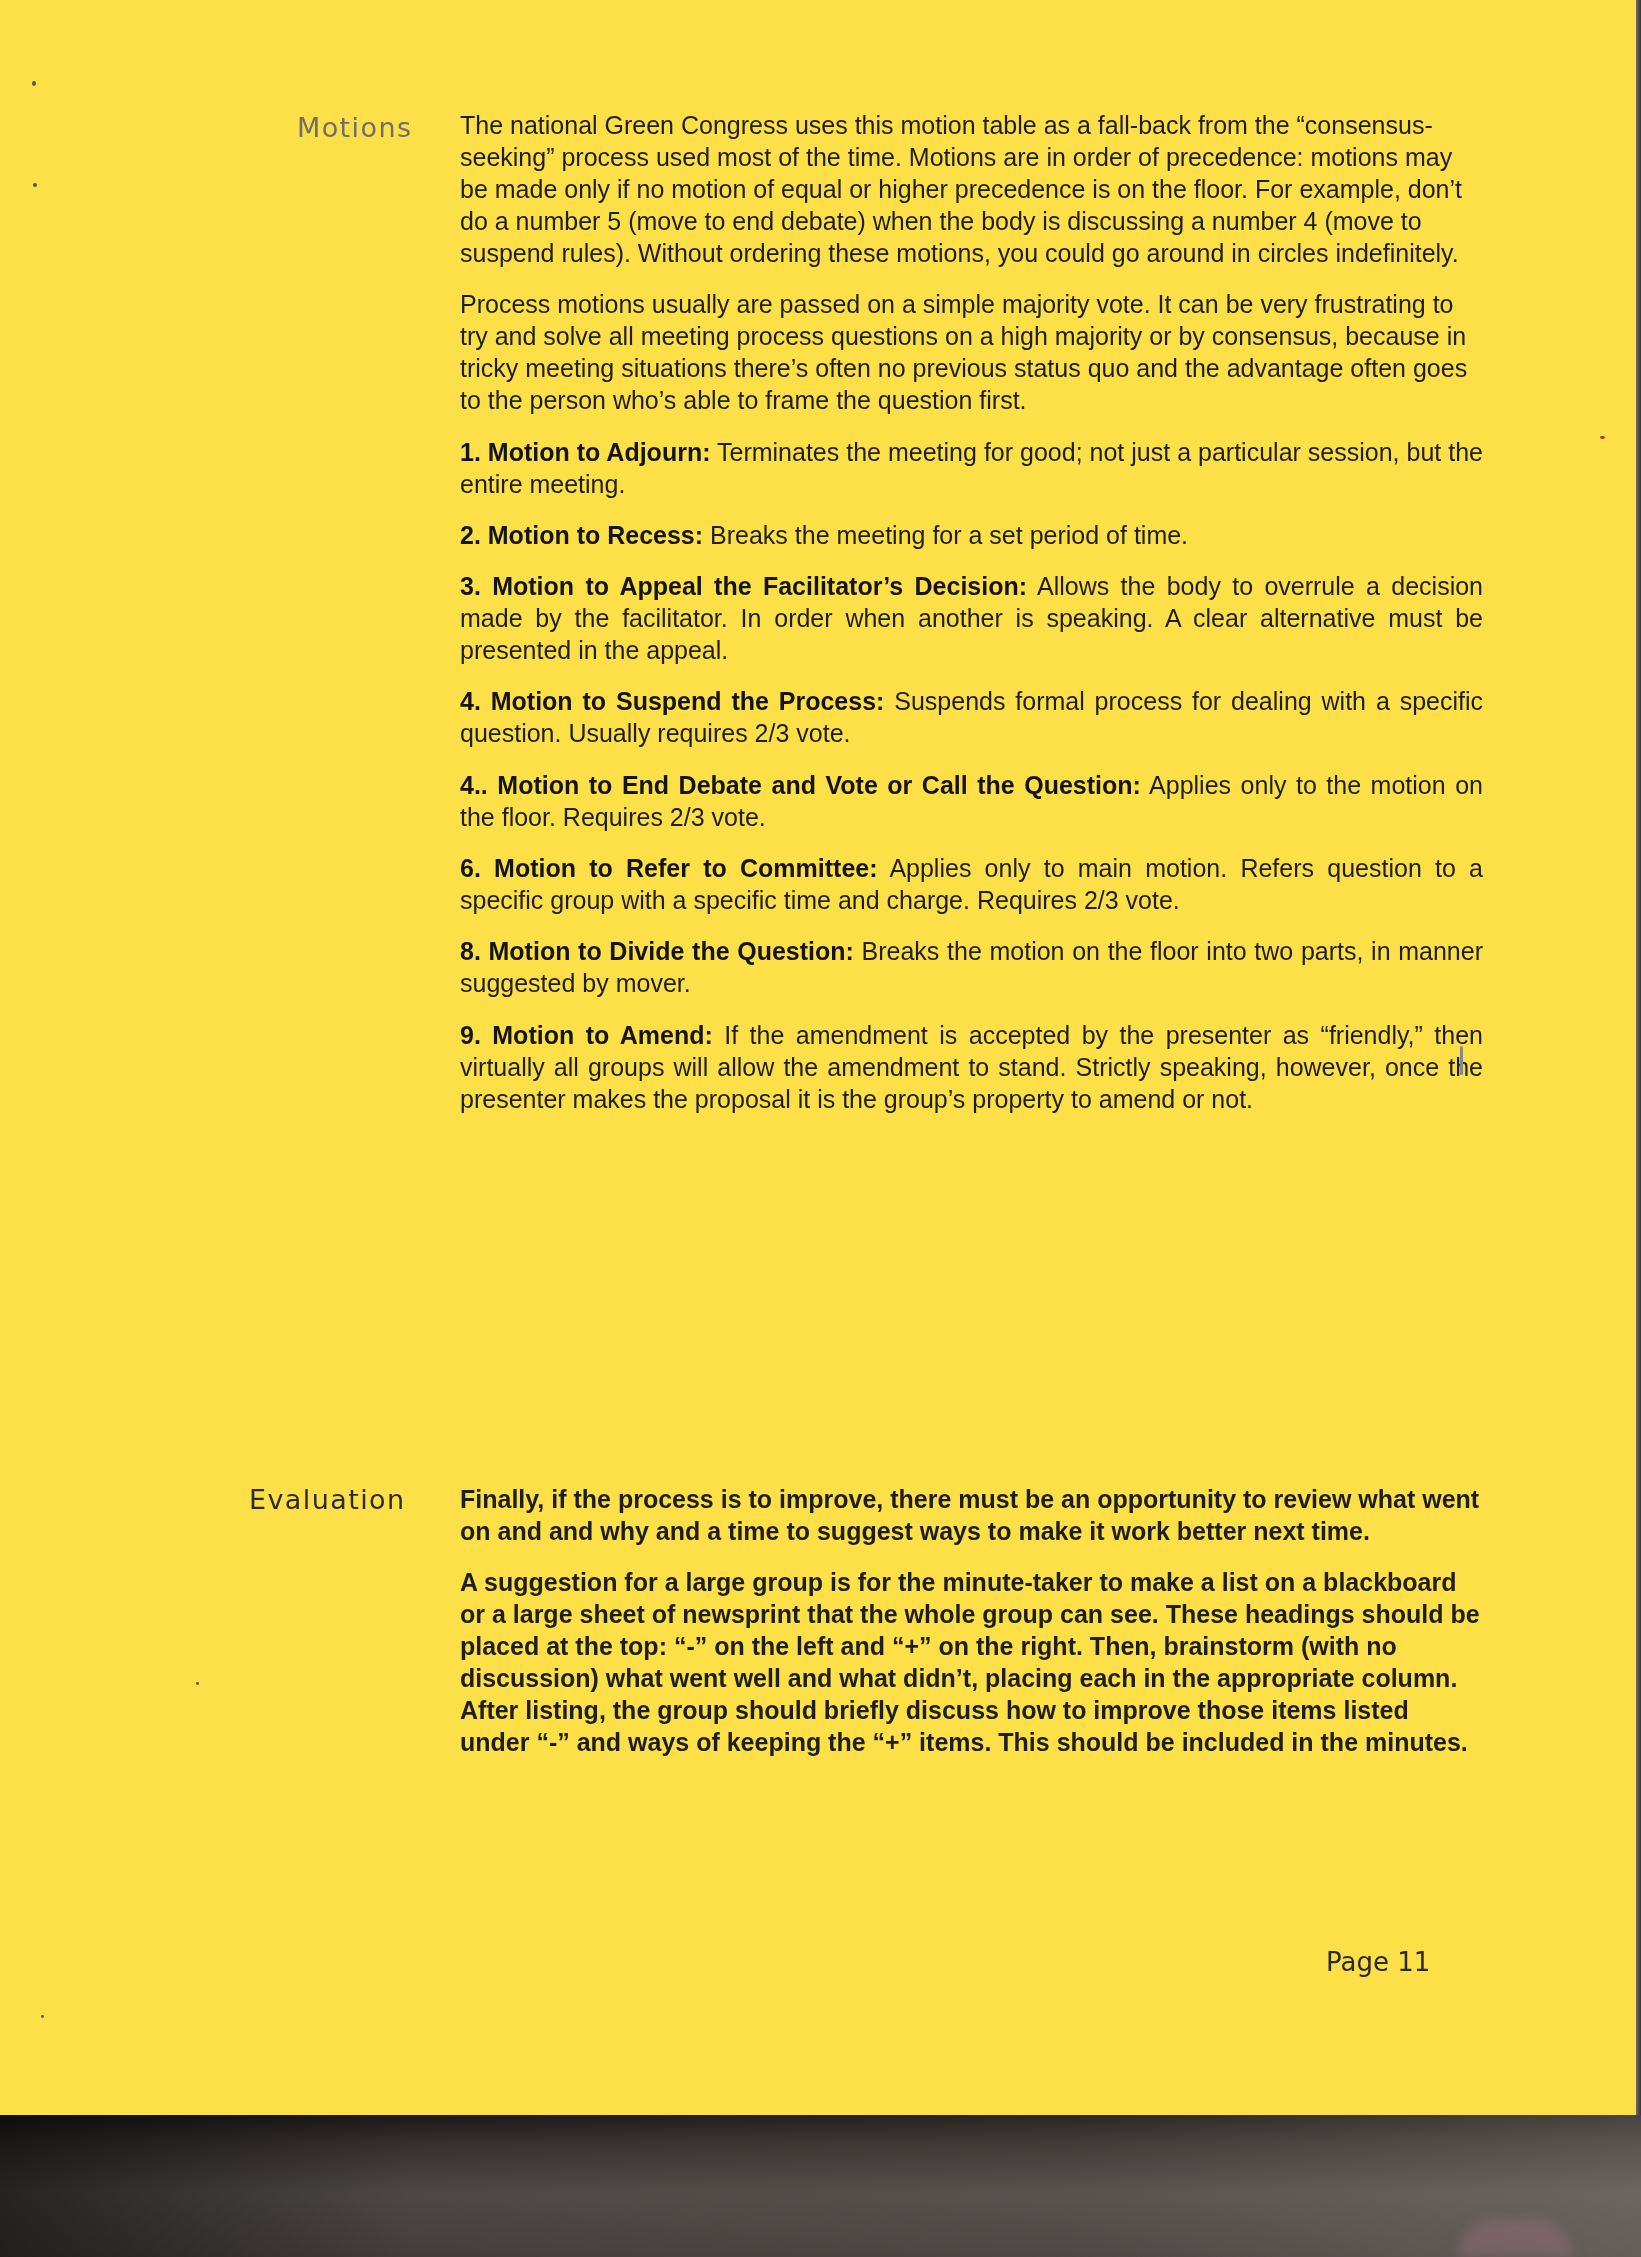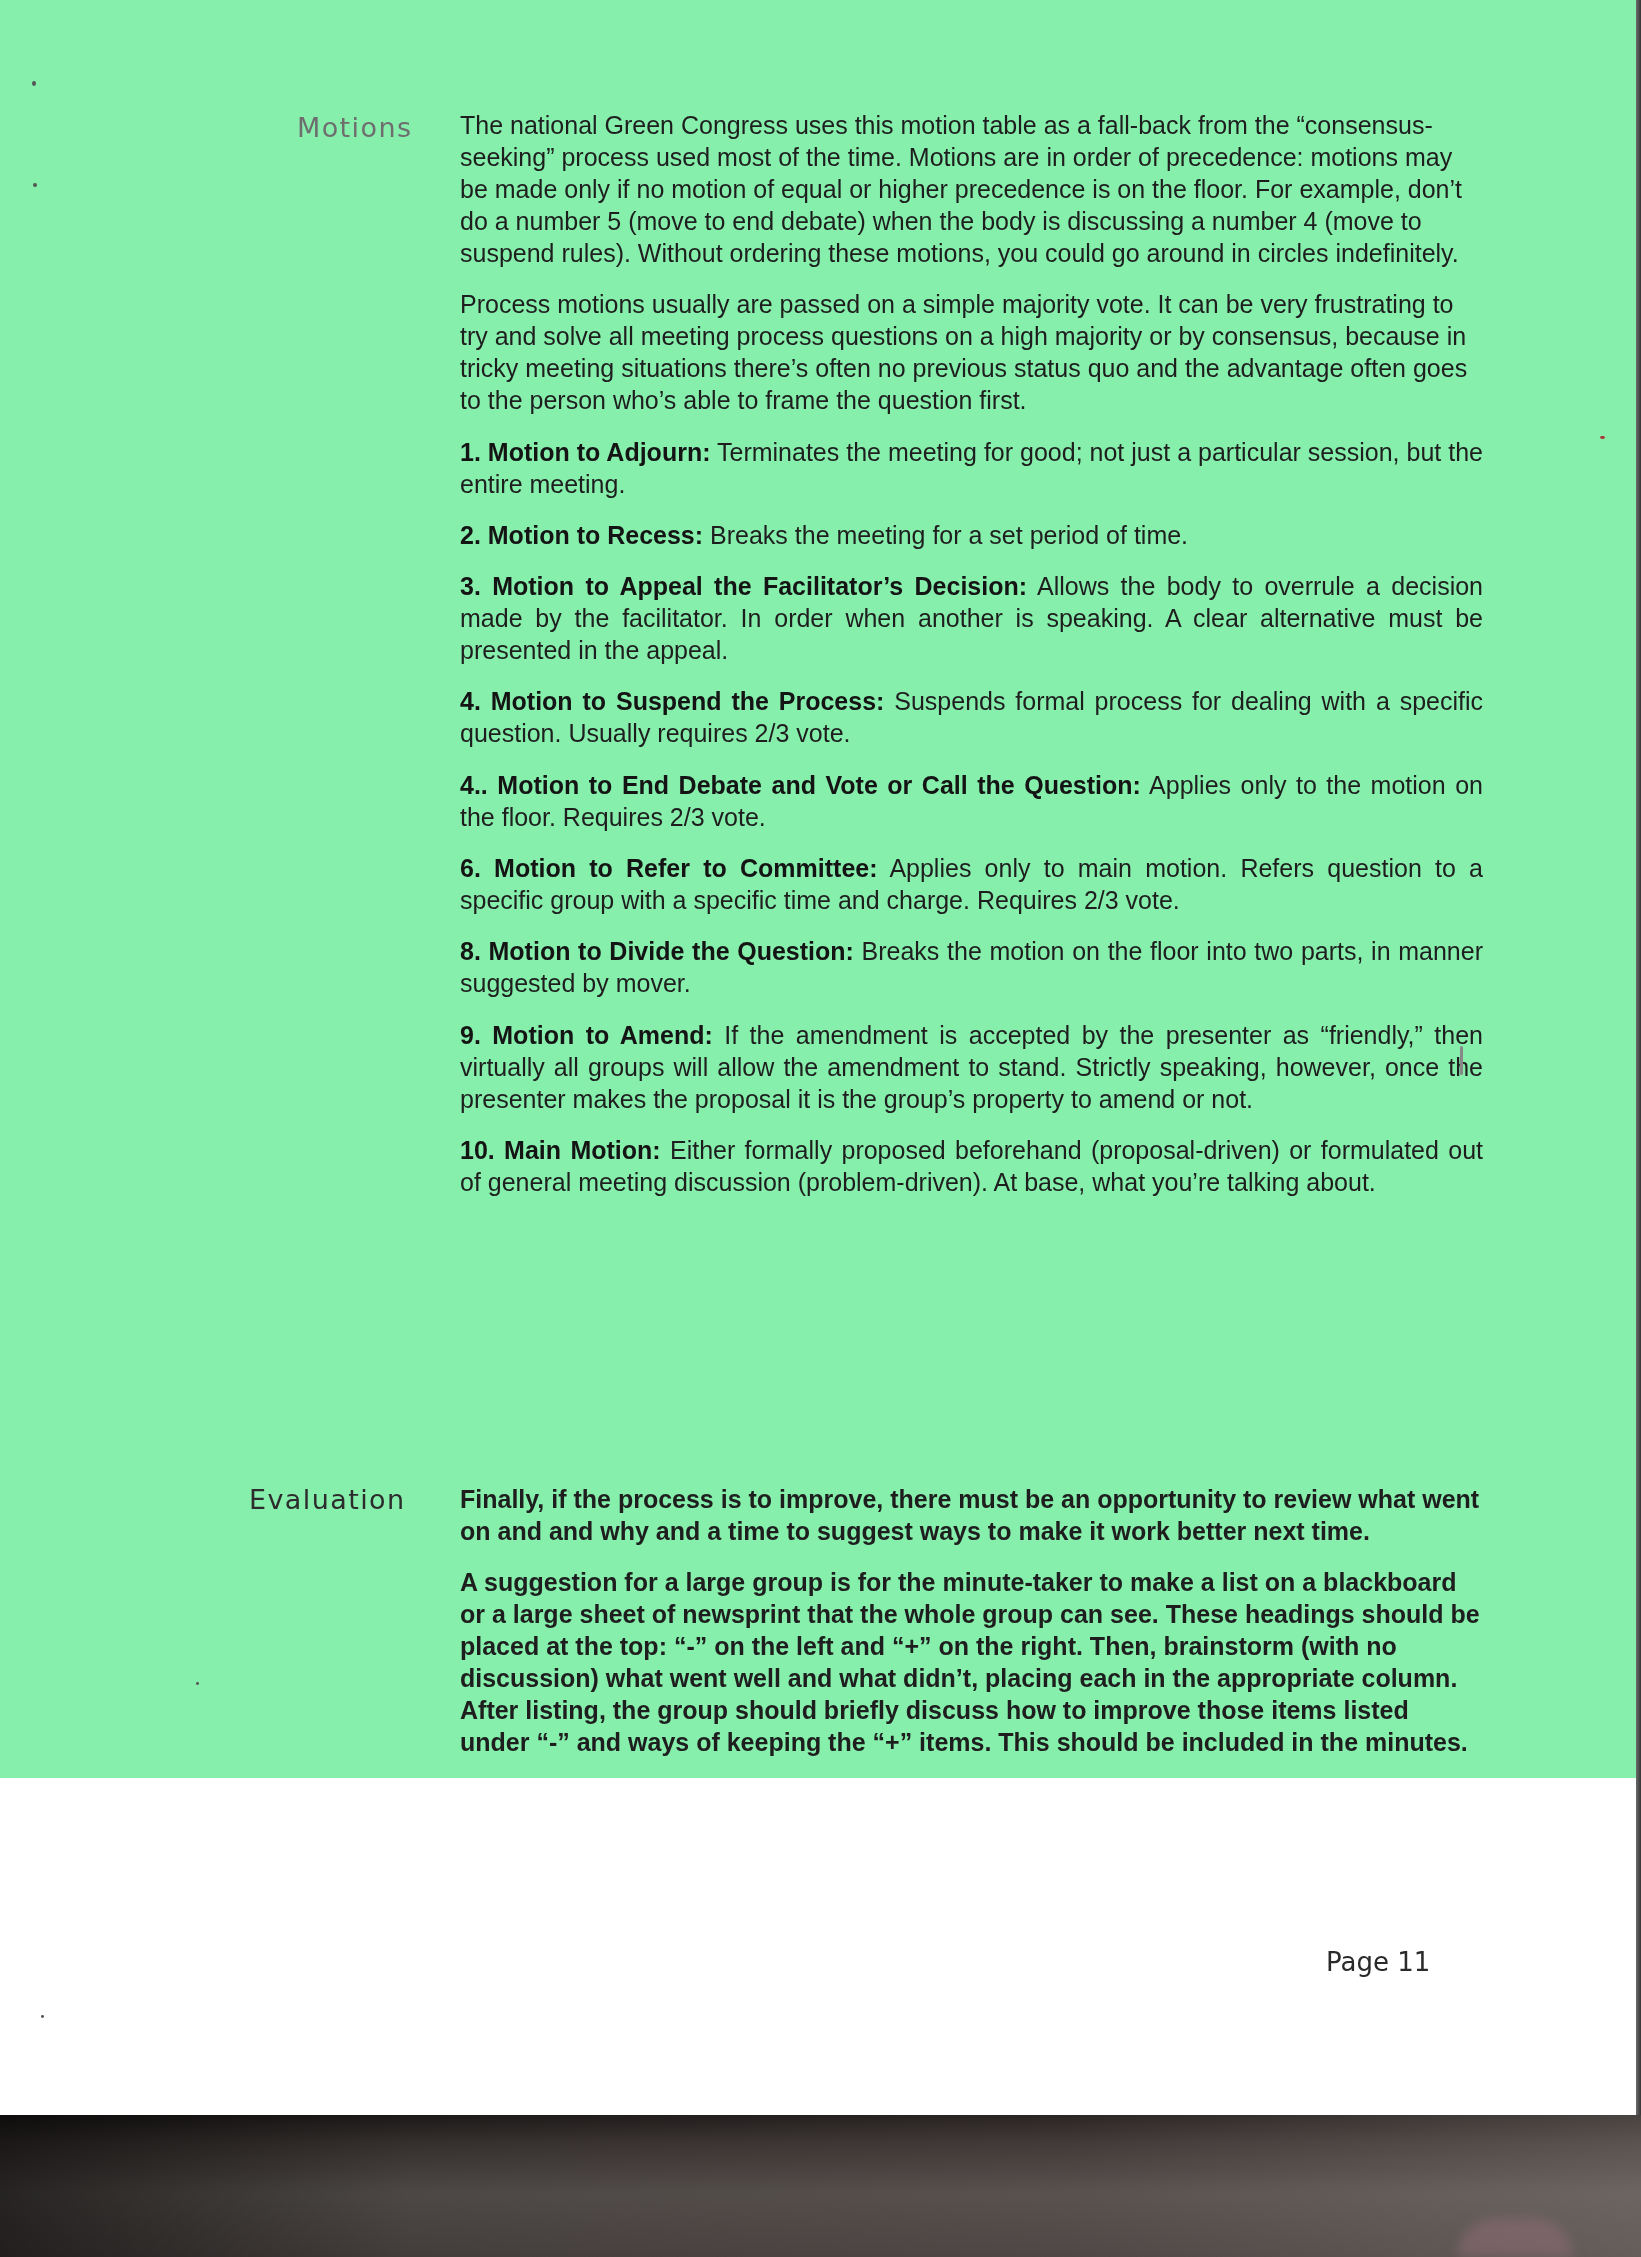--- a/index.html
+++ b/index.html
@@ -3,22 +3,22 @@
 <meta charset="utf-8">
 <style>
   html, body { margin: 0; padding: 0; }
   body {
     width: 1641px; height: 2257px; position: relative; overflow: hidden;
     background: #ffffff;
     font-family: "Liberation Sans", sans-serif;
     color: #1e1e1e;
   }
   .page {
-    position: absolute; left: 0; top: 0; width: 1636px; height: 1778px;
-    background: #86efac;
+    position: absolute; left: 0; top: 0; width: 1636px; height: 2115px;
+    background: #fde047;
   }
   .right-edge {
     position: absolute; left: 1636px; top: 0; width: 5.8px; height: 2115px;
     background: linear-gradient(to right, #6b6b6b, #2a2a2a);
   }
   .scanner-bed {
     position: absolute; left: 0; top: 2115px; width: 1641px; height: 142px;
     background: linear-gradient(to bottom, #1f1c1b 0%, #3b3533 20%, #55504d 55%, #4a4442 100%);
   }
   .scanner-bed::before {
@@ -64,21 +64,20 @@
     <p>Process motions usually are passed on a simple majority vote. It can be very frustrating to try and solve all meeting process questions on a high majority or by consensus, because in tricky meeting situations there’s often no previous status quo and the advantage often goes to the person who’s able to frame the question first.</p>
 
     <p class="j"><b>1. Motion to Adjourn:</b><span> Terminates the meeting for good; not just a particular session, but the entire meeting.</span></p>
     <p class="j"><b>2. Motion to Recess:</b><span> Breaks the meeting for a set period of time.</span></p>
     <p class="j"><b>3. Motion to Appeal the Facilitator’s Decision:</b><span> Allows the body to overrule a decision made by the facilitator. In order when another is speaking. A clear alternative must be presented in the appeal.</span></p>
     <p class="j"><b>4. Motion to Suspend the Process:</b><span> Suspends formal process for dealing with a specific question. Usually requires 2/3 vote.</span></p>
     <p class="j"><b>4.. Motion to End Debate and Vote or Call the Question:</b><span> Applies only to the motion on the floor. Requires 2/3 vote.</span></p>
     <p class="j"><b>6. Motion to Refer to Committee:</b><span> Applies only to main motion. Refers question to a specific group with a specific time and charge. Requires 2/3 vote.</span></p>
     <p class="j"><b>8. Motion to Divide the Question:</b><span> Breaks the motion on the floor into two parts, in manner suggested by mover.</span></p>
     <p class="j"><b>9. Motion to Amend:</b><span> If the amendment is accepted by the presenter as “friendly,” then virtually all groups will allow the amendment to stand. Strictly speaking, however, once the presenter makes the proposal it is the group’s property to amend or not.</span></p>
-    <p class="j"><b>10. Main Motion:</b><span> Either formally proposed beforehand (proposal-driven) or formulated out of general meeting discussion (problem-driven). At base, what you’re talking about.</span></p>
   </div>
 
   <div class="section-label" id="label-evaluation">Evaluation</div>
 
   <div class="col" id="evaluation-col">
     <p>Finally, if the process is to improve, there must be an opportunity to review what went on and and why and a time to suggest ways to make it work better next time.</p>
     <p>A suggestion for a large group is for the minute-taker to make a list on a blackboard or a large sheet of newsprint that the whole group can see. These headings should be placed at the top: “-” on the left and “+” on the right. Then, brainstorm (with no discussion) what went well and what didn’t, placing each in the appropriate column. After listing, the group should briefly discuss how to improve those items listed under “-” and ways of keeping the “+” items. This should be included in the minutes.</p>
   </div>
 
   <div class="page-number">Page 11</div>

